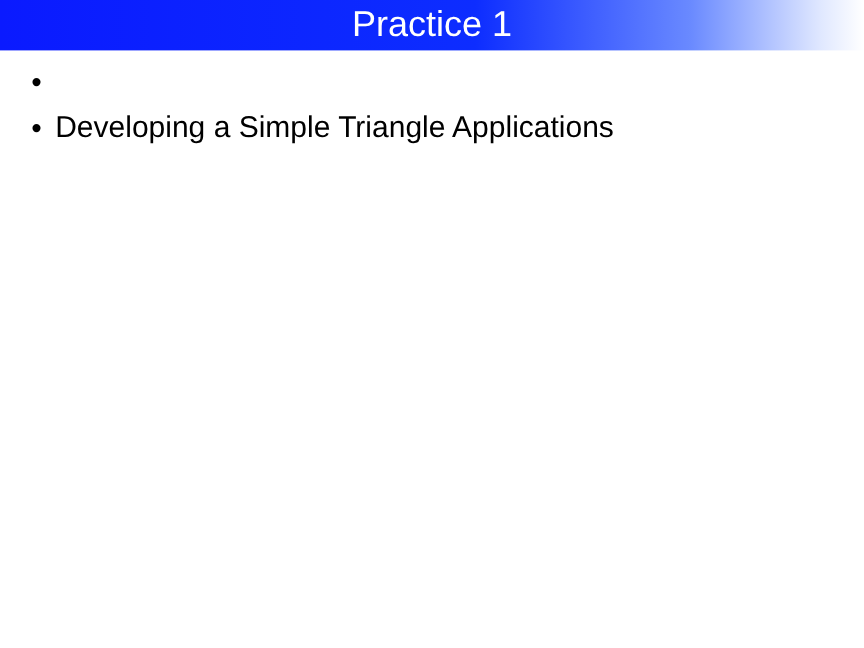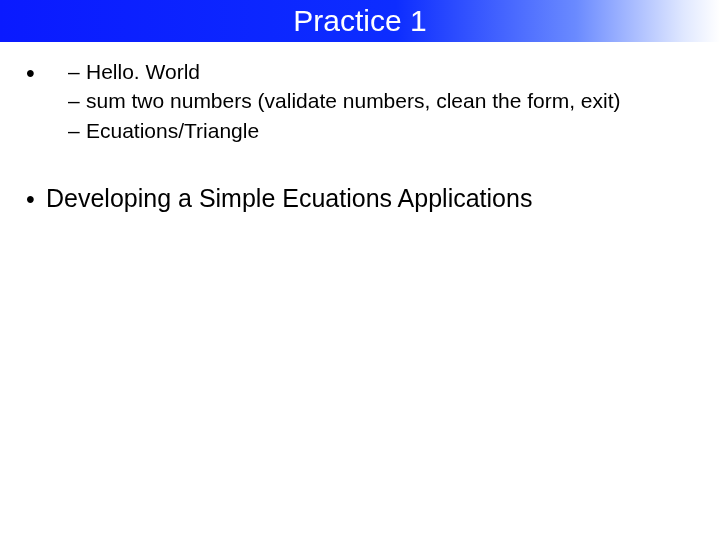--- a/index.html
+++ b/index.html
@@ -66,27 +66,22 @@
 </head>
 <body>
 
 <div class="slide">
   <div class="title-bar">
     <span>Practice 1</span>
   </div>
   <div class="content">
     <ul class="level1">
       <li>
-        <ul class="level2">
-          <li><span>Hello. World</span></li>
-          <li><span>sum two numbers (validate numbers, clean the form, exit)</span></li>
-          <li><span>Ecuations/Triangle</span></li>
-        </ul>
       </li>
     </ul>
     <div class="gap"></div>
     <ul class="level1">
       <li>
-        <span>Developing a Simple Ecuations Applications</span>
+        <span>Developing a Simple Triangle Applications</span>
       </li>
     </ul>
   </div>
 </div>
 
 </body></html>

